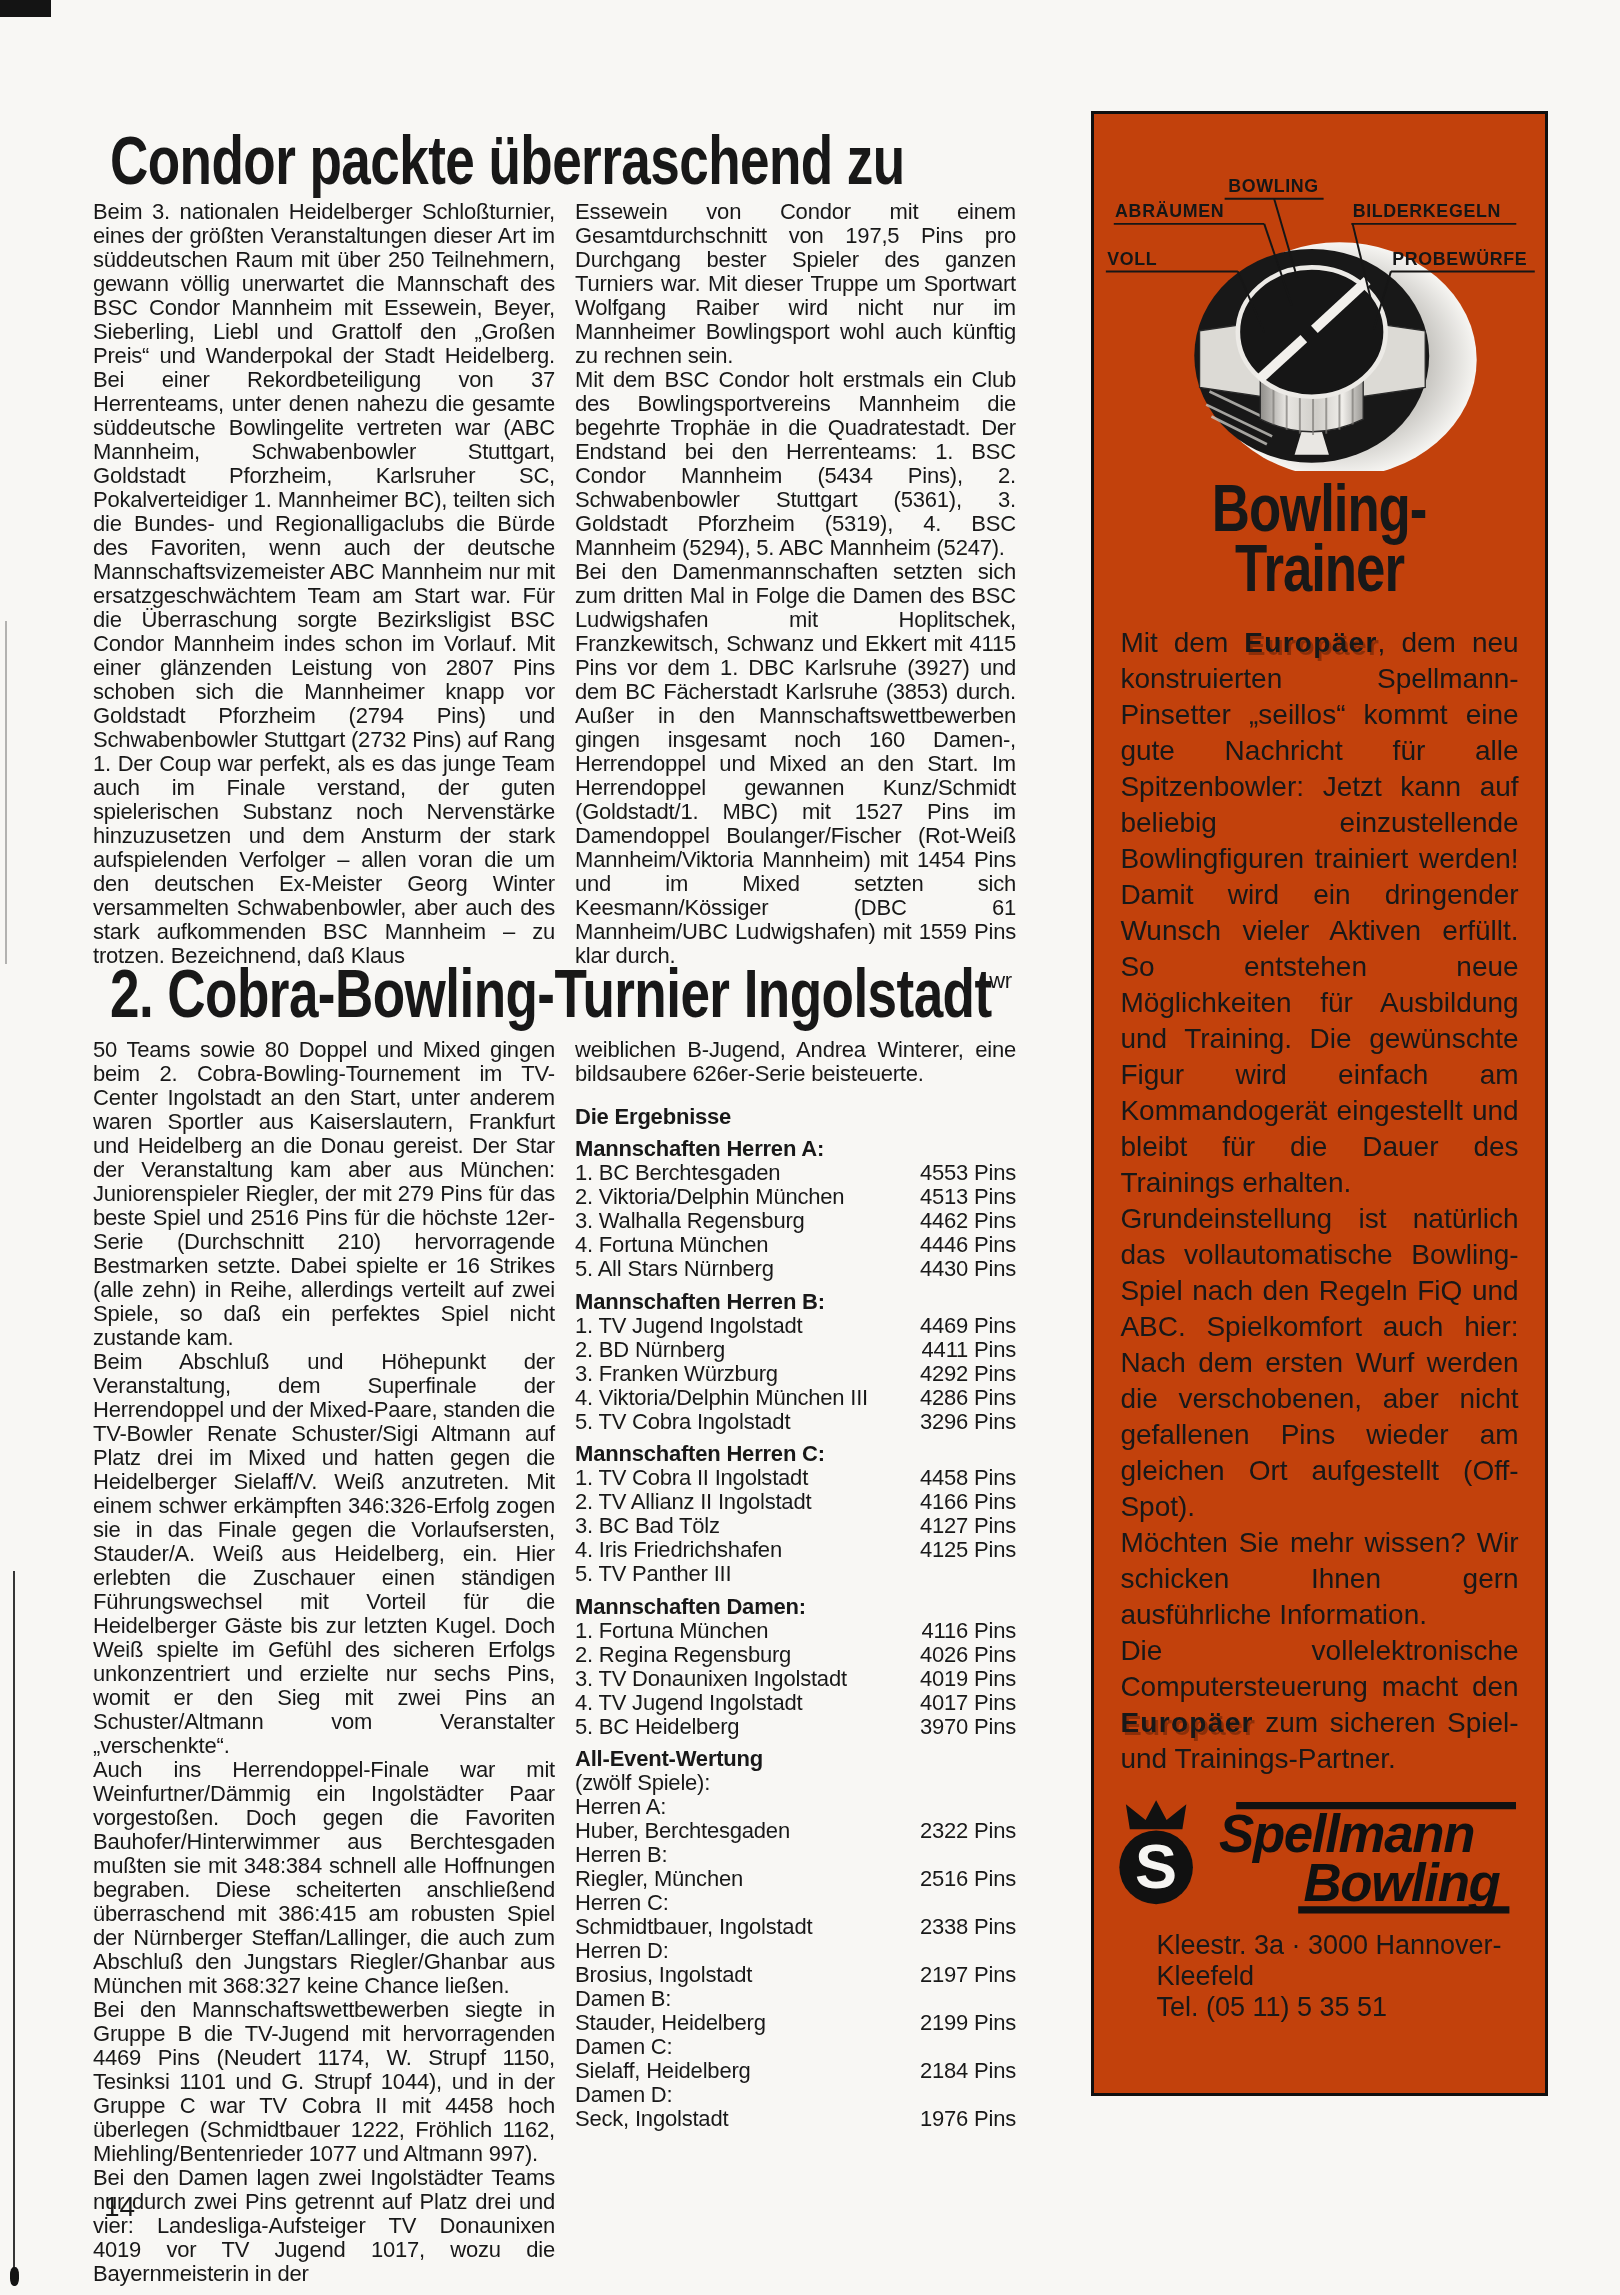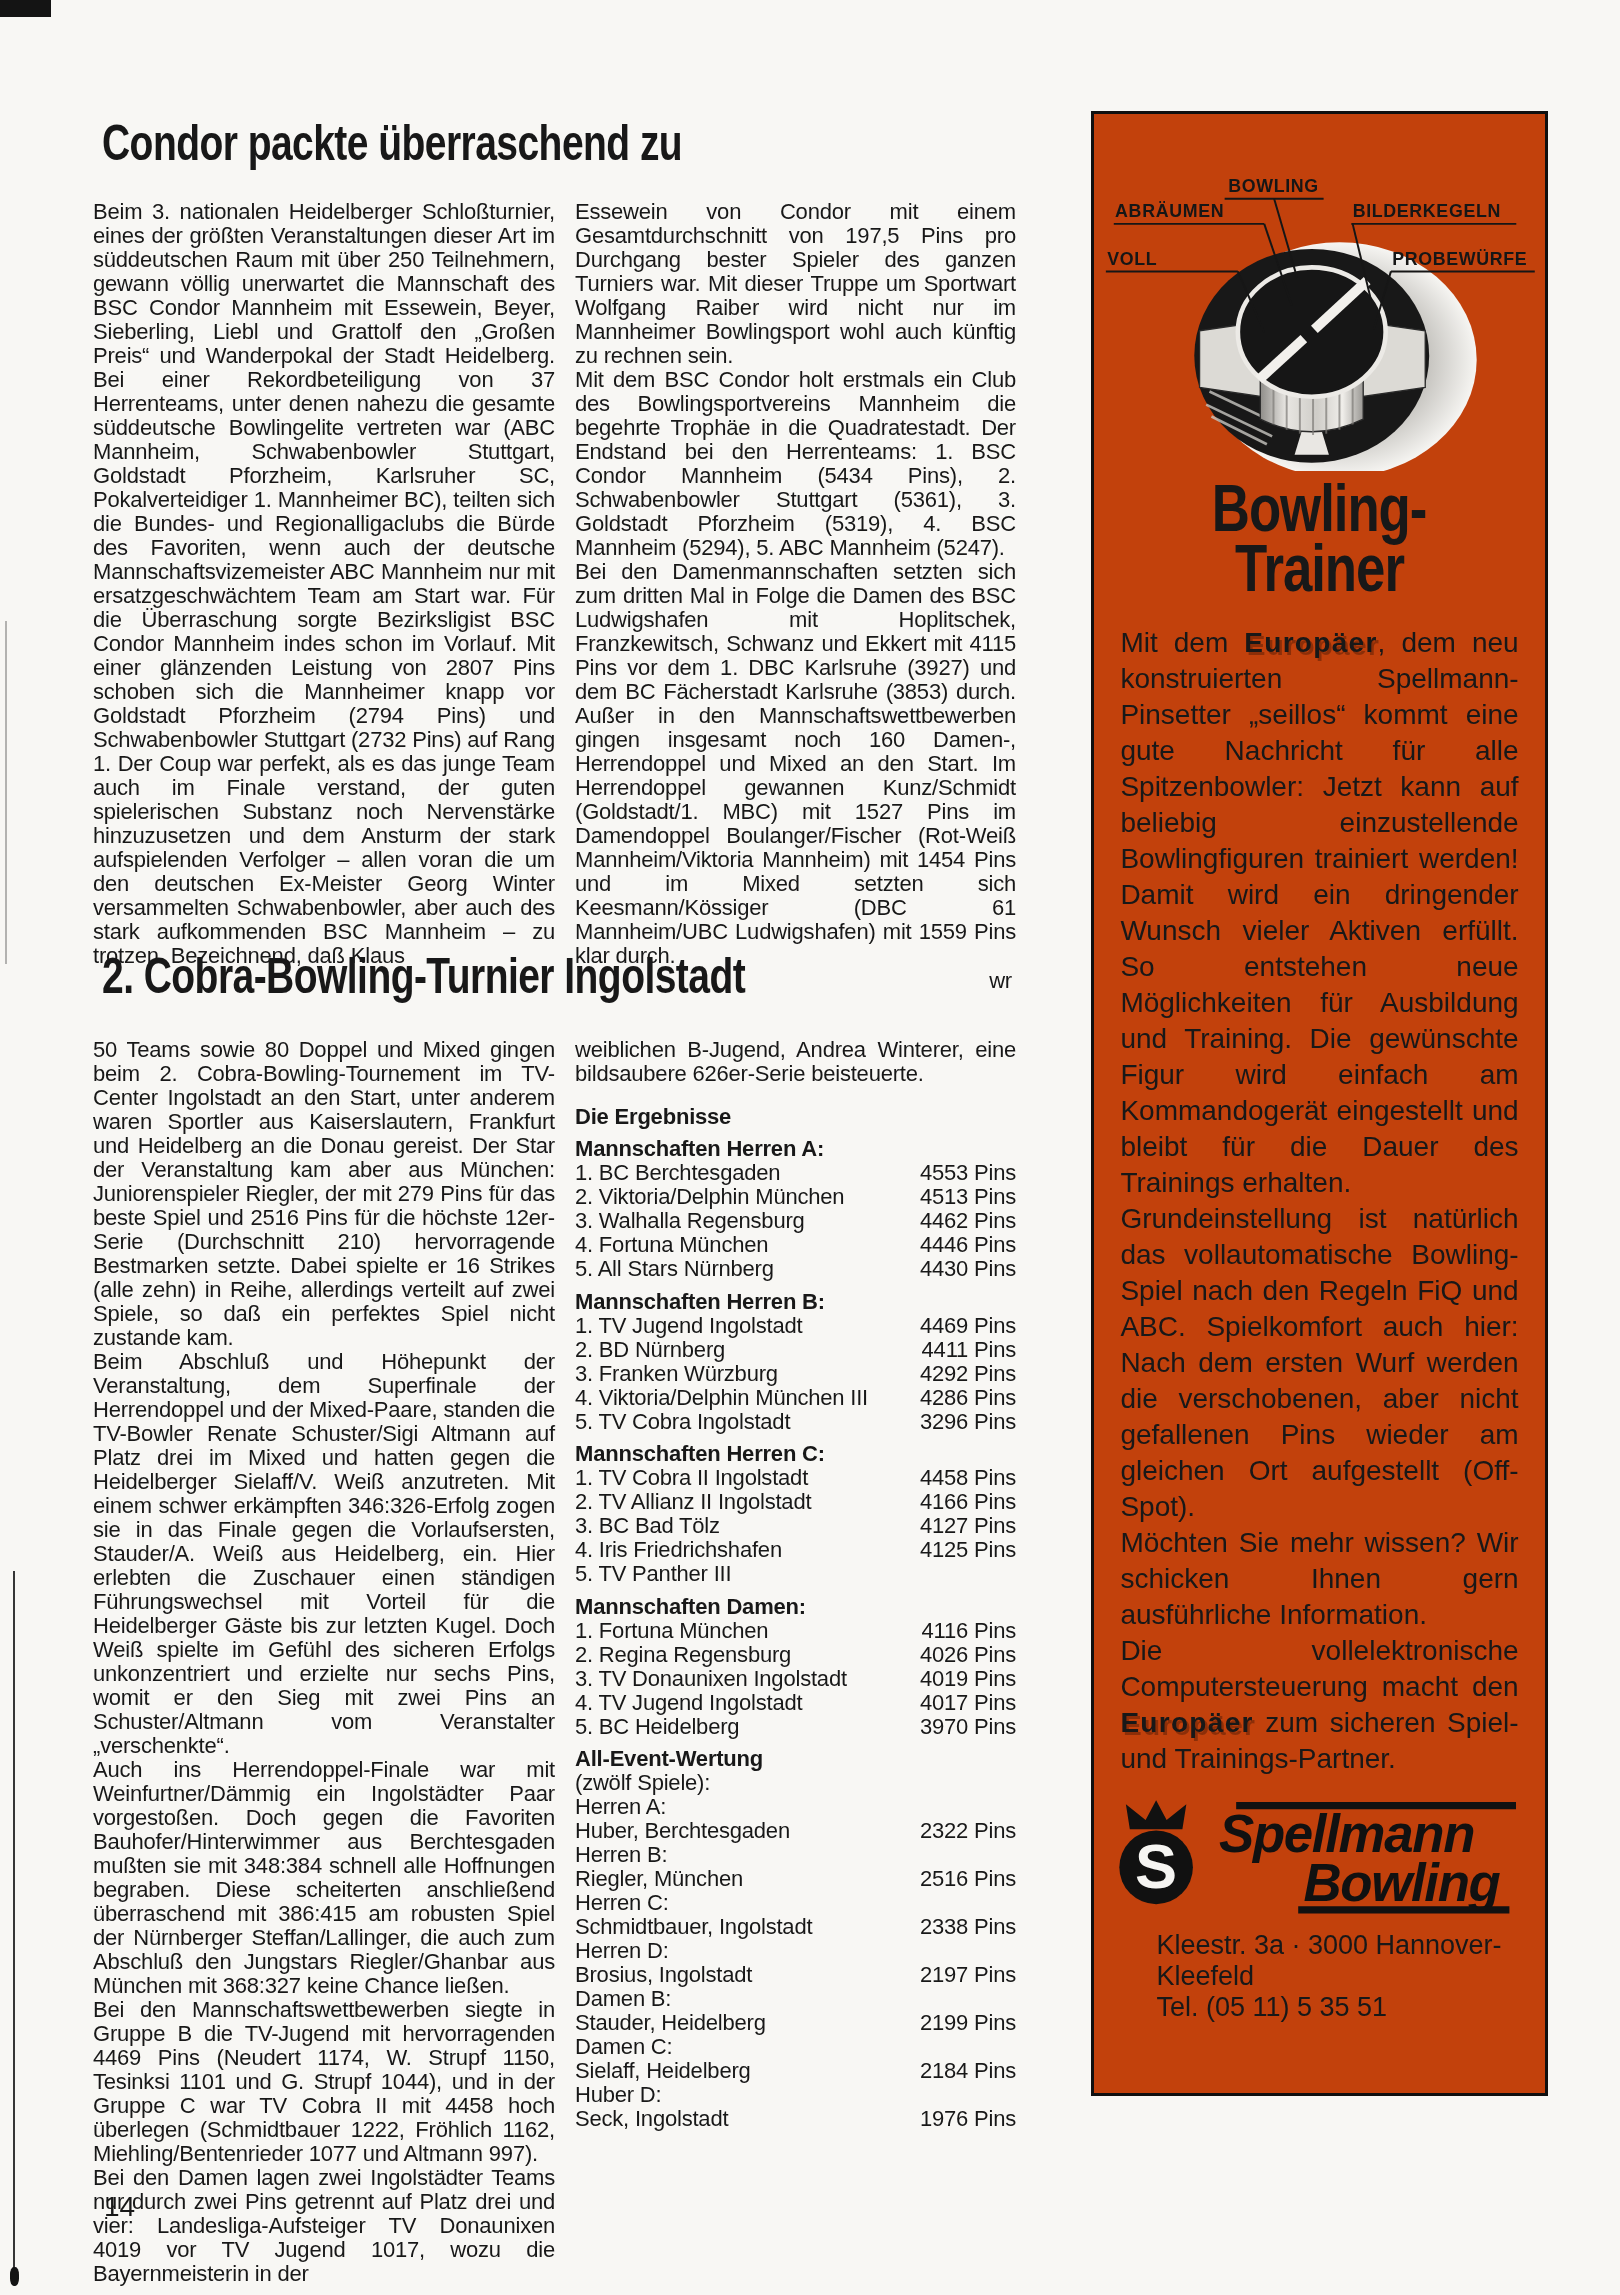--- a/index.html
+++ b/index.html
@@ -2,21 +2,21 @@
 <html lang="de" style="font-size:10.6px"><head>
 <meta charset="utf-8">
 <style>
   html,body{margin:0;padding:0;background:#e9e8e5;}
   .page{
     position:relative; width:1621px; height:2295px;
     background:#f8f7f4; overflow:hidden;
     font-family:"Liberation Sans", sans-serif; color:#181818;
   }
   
-  .headline{position:absolute; margin:0; font-weight:bold; font-size:50px; line-height:1;}
+  .headline{position:absolute; margin:8px; font-weight:bold; font-size:68px; line-height:1;}
   .cond{display:inline-block; transform:scaleX(0.78); transform-origin:left center; white-space:nowrap; letter-spacing:-0.7px;}
   
   .cols{position:absolute; display:flex; gap:20px; width:923px; left:93px;}
   .col{font-size:22px; line-height:24px; text-align:justify; letter-spacing:-0.2px;}
   .col-a{width:462px; flex:none;}
   .col-b{flex:1; min-width:0;}
   .body-para{margin:0;}
   .byline{text-align:right; padding-right:4px; margin-top:1.3px;}
   
   .results{margin-top:18.5px;}
@@ -203,21 +203,21 @@
               <span class="r-pins">2199 Pins</span>
             </div>
             <div class="result-row">
               <span class="r-name">Damen C:</span>
             </div>
             <div class="result-row">
               <span class="r-name">Sielaff, Heidelberg</span>
               <span class="r-pins">2184 Pins</span>
             </div>
             <div class="result-row">
-              <span class="r-name">Huber D:</span>
+              <span class="r-name">Damen D:</span>
             </div>
             <div class="result-row">
               <span class="r-name">Seck, Ingolstadt</span>
               <span class="r-pins">1976 Pins</span>
             </div>
           </div>
       </div>
     </div>
   </div>
 

